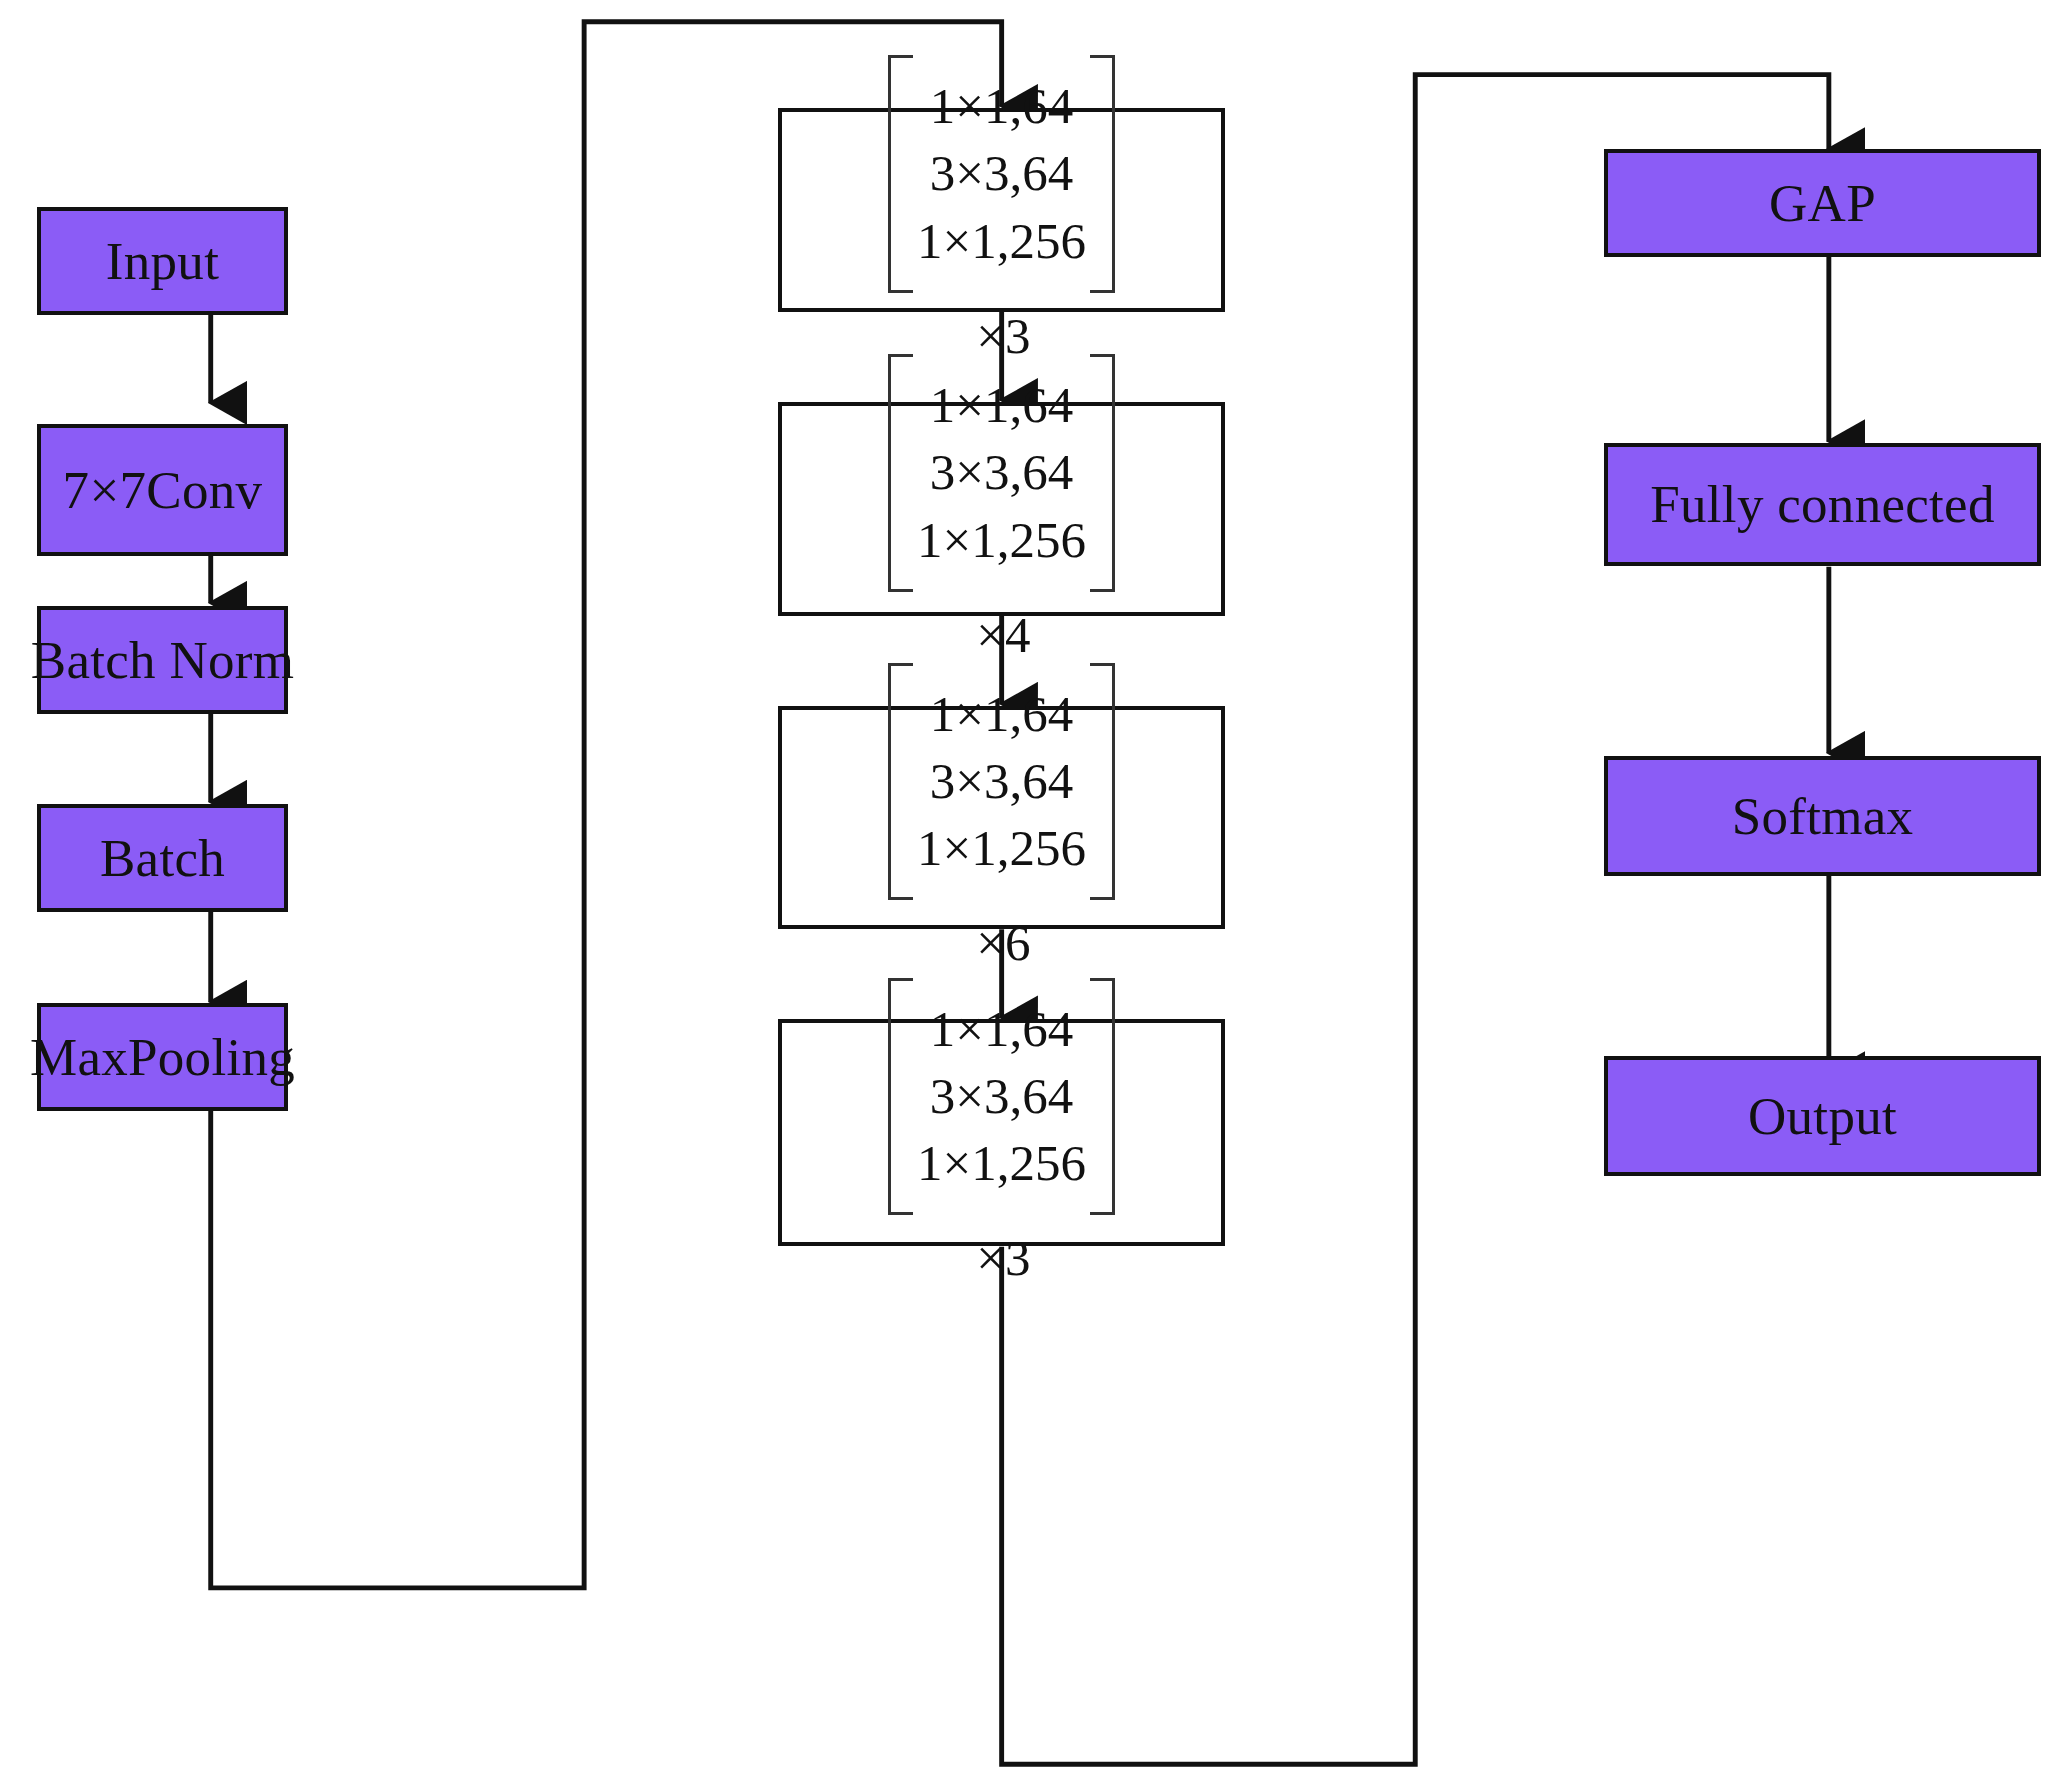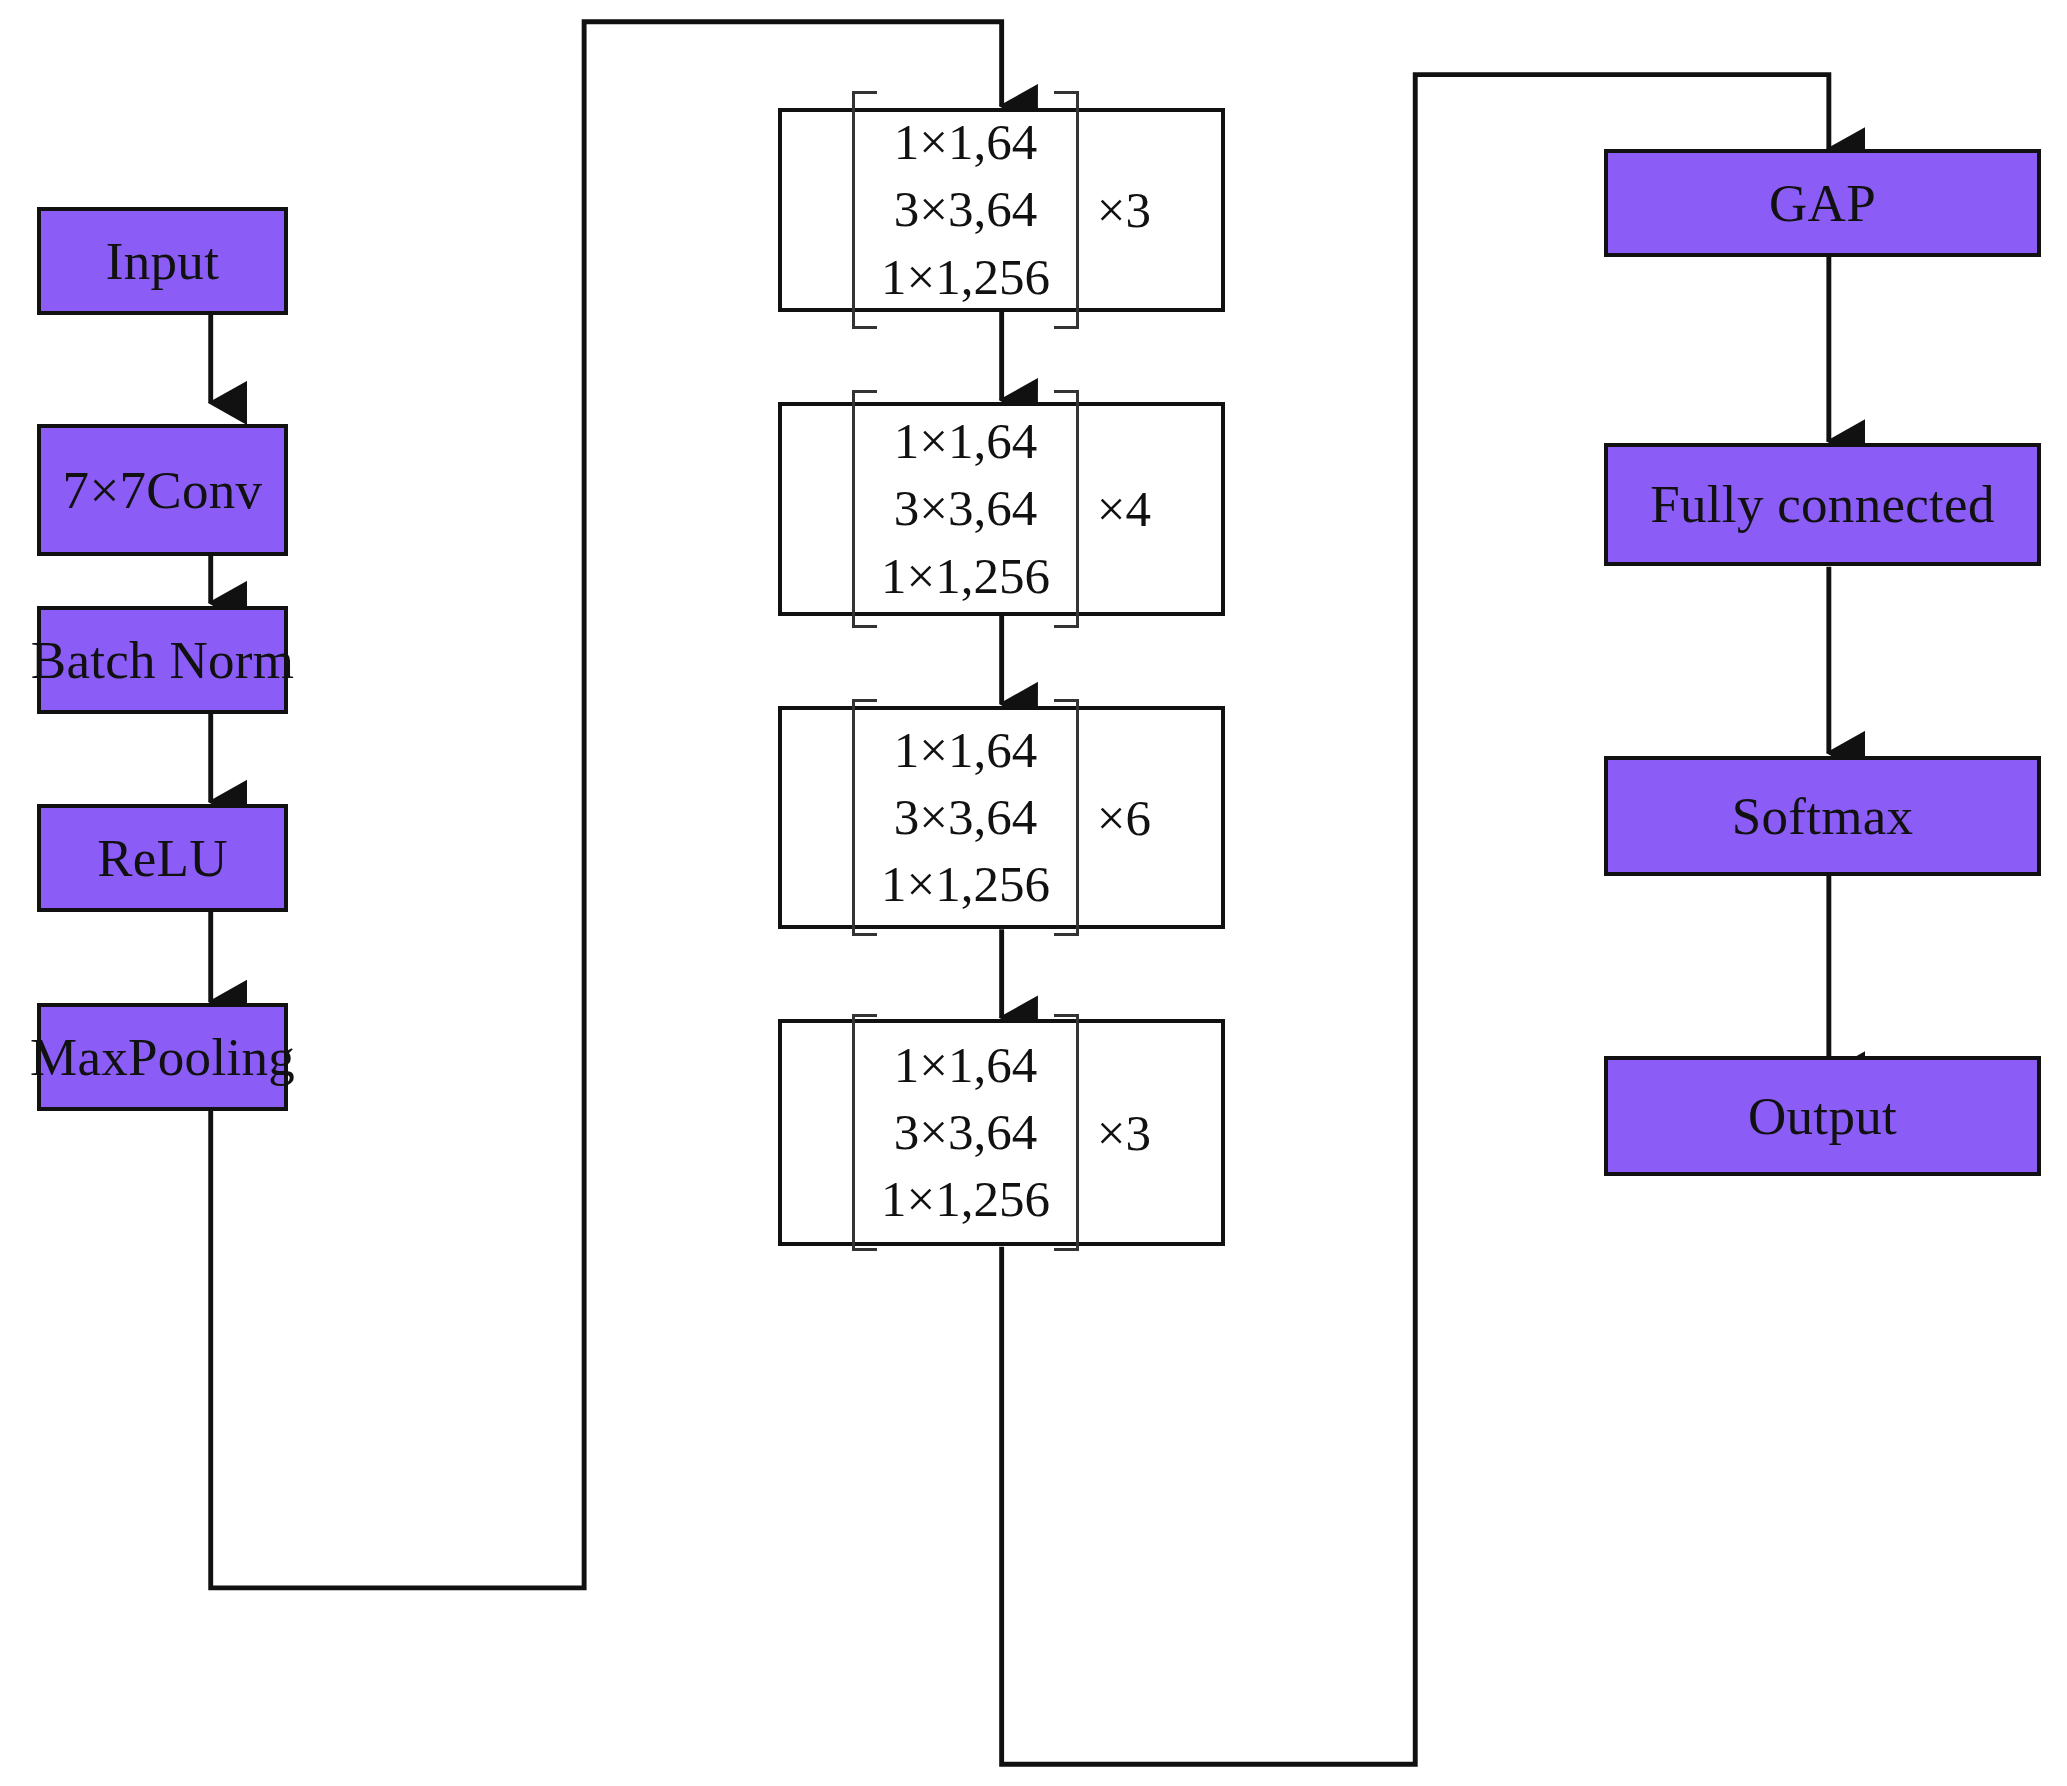--- a/index.html
+++ b/index.html
@@ -48,20 +48,21 @@
     background: #ffffff;
     display: flex;
     align-items: center;
     justify-content: center;
   }
   .res-inner {
     display: flex;
     align-items: center;
     justify-content: center;
     gap: 14px;
+    flex-direction: column;
   }
   .bracket-wrap {
     position: relative;
     display: flex;
     align-items: center;
     padding: 17.6px 29px;
   }
   .bracket-wrap::before,
   .bracket-wrap::after {
     content: "";
@@ -135,21 +136,21 @@
 
   <div class="node" style="left:37px; top:424px; width:251px; height:132px;">
     <span class="node-label">7×7Conv</span>
   </div>
 
   <div class="node" style="left:37px; top:606px; width:251px; height:108px;">
     <span class="node-label">Batch Norm</span>
   </div>
 
   <div class="node" style="left:37px; top:804px; width:251px; height:108px;">
-    <span class="node-label">ReLU</span>
+    <span class="node-label">Batch</span>
   </div>
 
   <div class="node" style="left:37px; top:1003px; width:251px; height:108px;">
     <span class="node-label">MaxPooling</span>
   </div>
 
   <div class="resblock" style="left:778px; top:108px; width:447px; height:204px;">
     <div class="res-inner">
       <div class="bracket-wrap">
         <div class="matrix">

